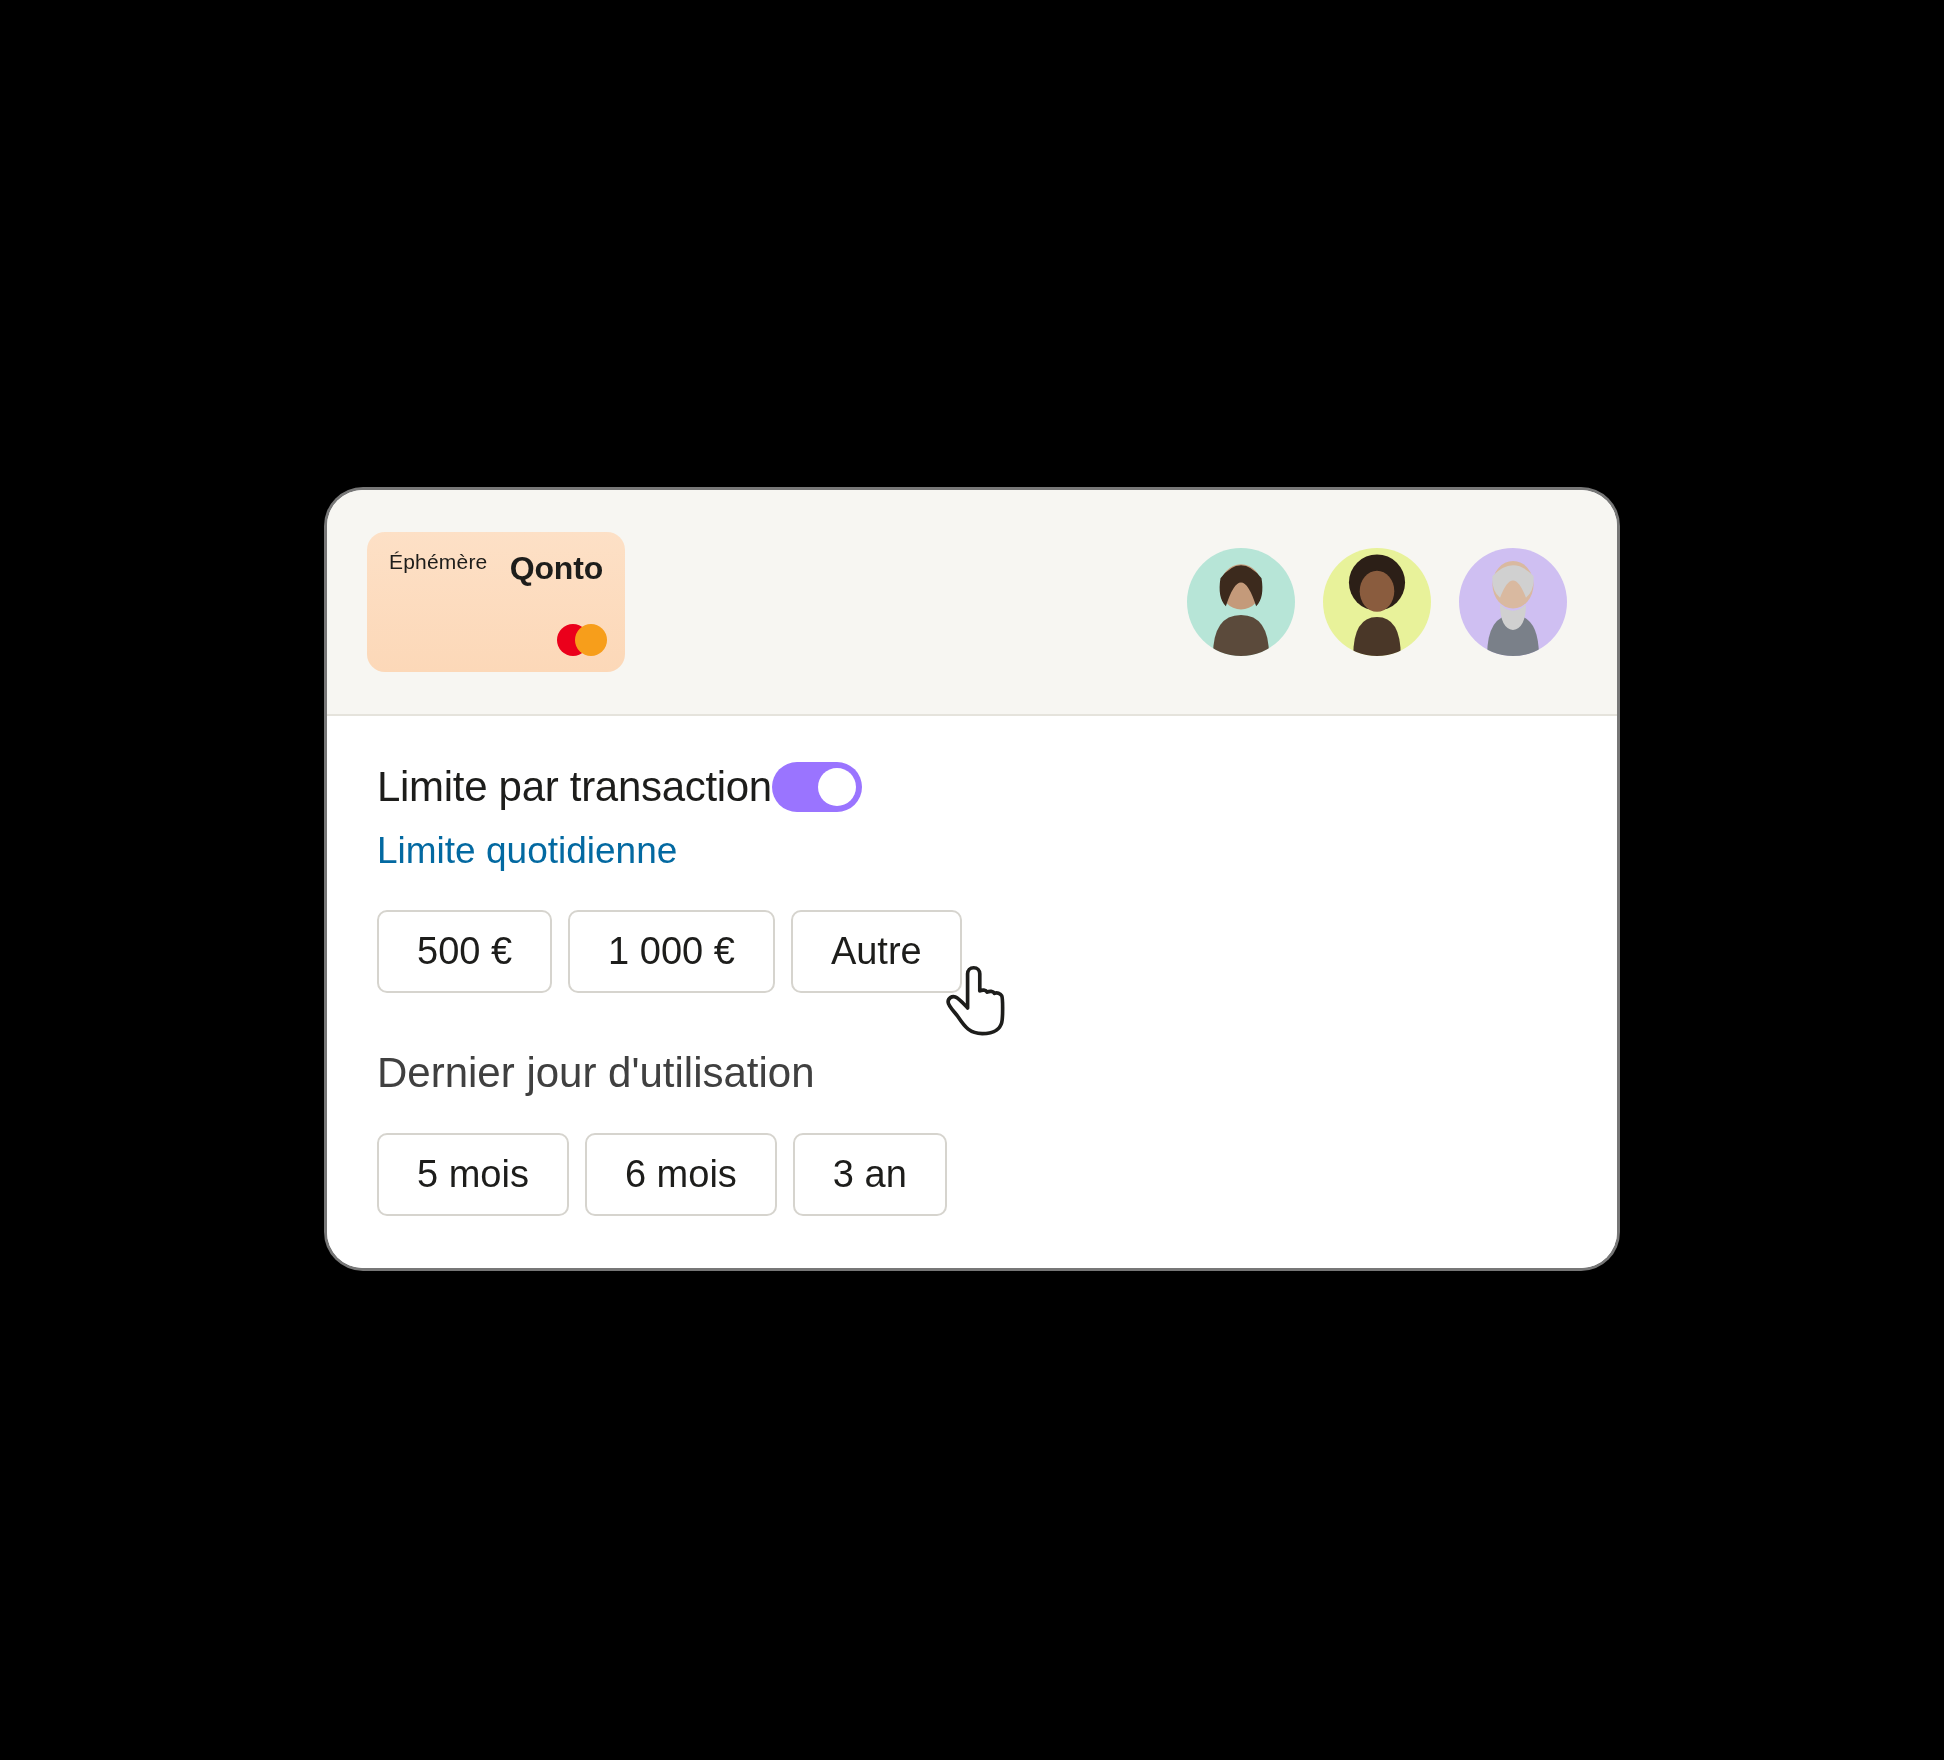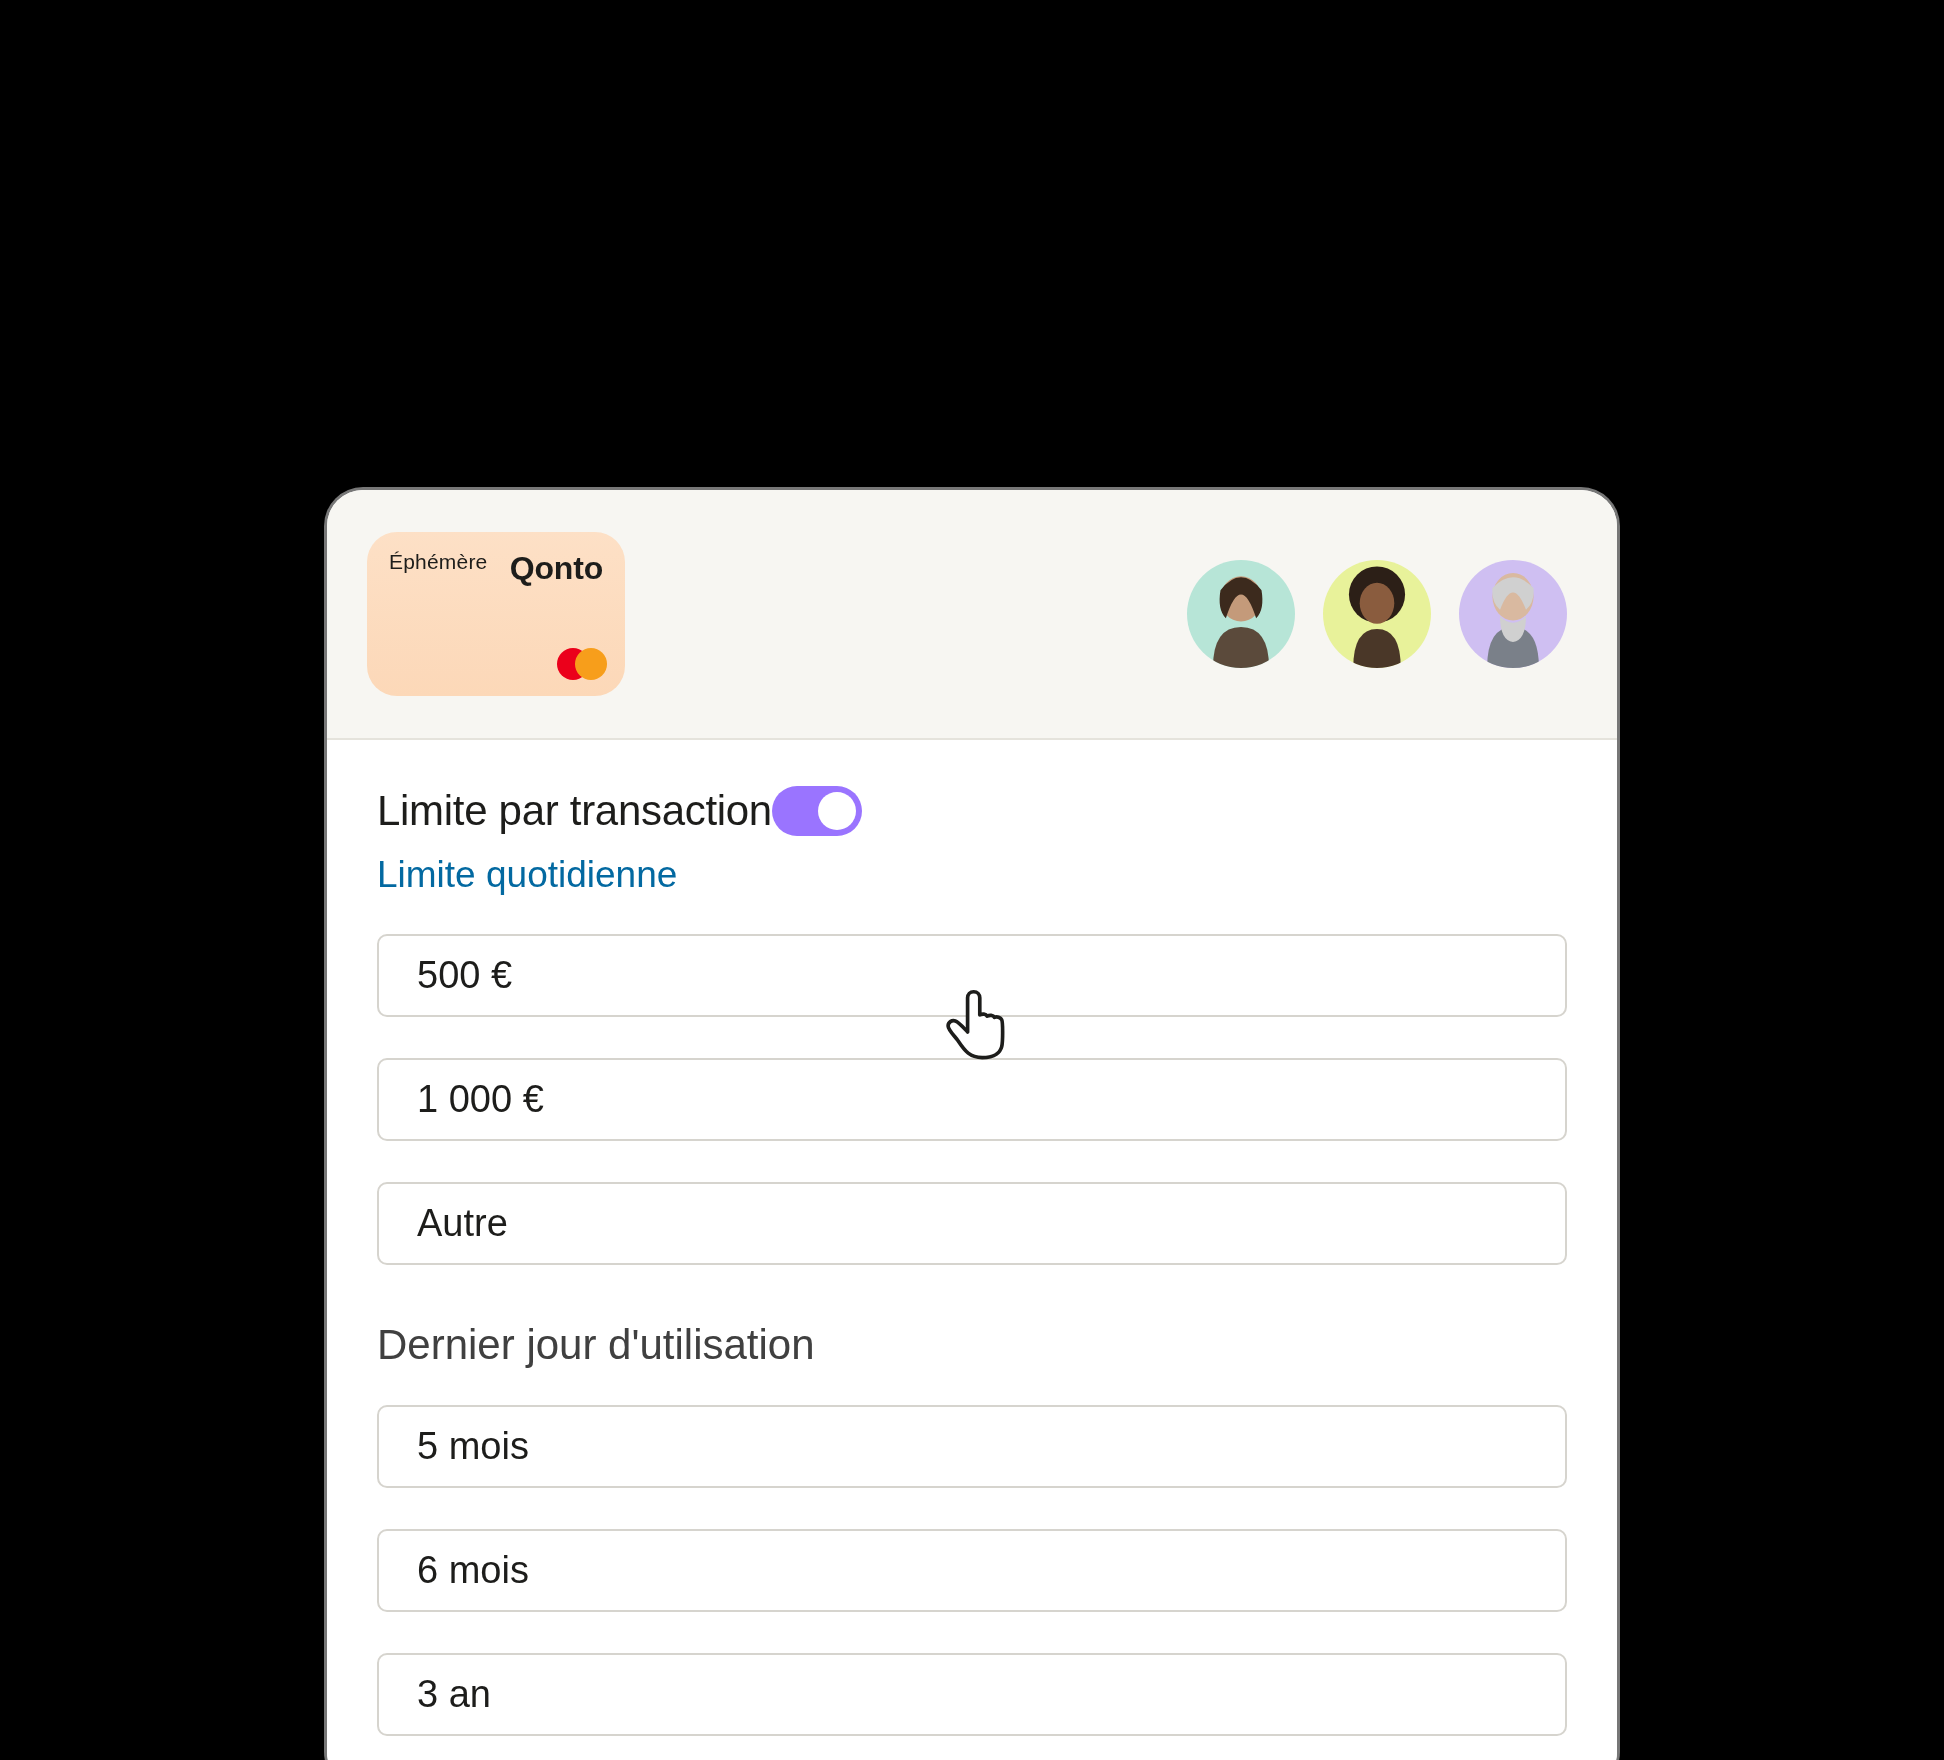--- a/index.html
+++ b/index.html
@@ -23,22 +23,22 @@
     .panel-header {
       display: flex;
       align-items: center;
       justify-content: space-between;
       padding: 42px 50px 42px 40px;
       background: #f7f6f2;
       border-bottom: 2px solid #e5e3dc;
     }
     .card-graphic {
       width: 258px;
-      height: 164px;
-      border-radius: 30px;
+      height: 140px;
+      border-radius: 18px;
       background: linear-gradient(180deg, #fde0c6 0%, #fcd8b8 100%);
       position: relative;
       padding: 18px 20px;
     }
     .card-type-label {
       position: absolute;
       top: 18px;
       left: 22px;
       font-size: 21px;
       color: #1d1d1b;
@@ -115,23 +115,22 @@
       position: absolute;
       right: 6px;
       top: 6px;
       width: 38px;
       height: 38px;
       border-radius: 50%;
       background: #fff;
     }
     .chip-row {
       display: flex;
-      gap: 41px;
+      gap: 16px;
       position: relative;
-      flex-direction: column;
     }
     .chip {
       border: 2px solid #d6d4ce;
       border-radius: 10px;
       padding: 18px 38px;
       font-size: 38px;
       color: #1d1d1b;
       background: #fff;
       cursor: pointer;
       font-weight: 400;

